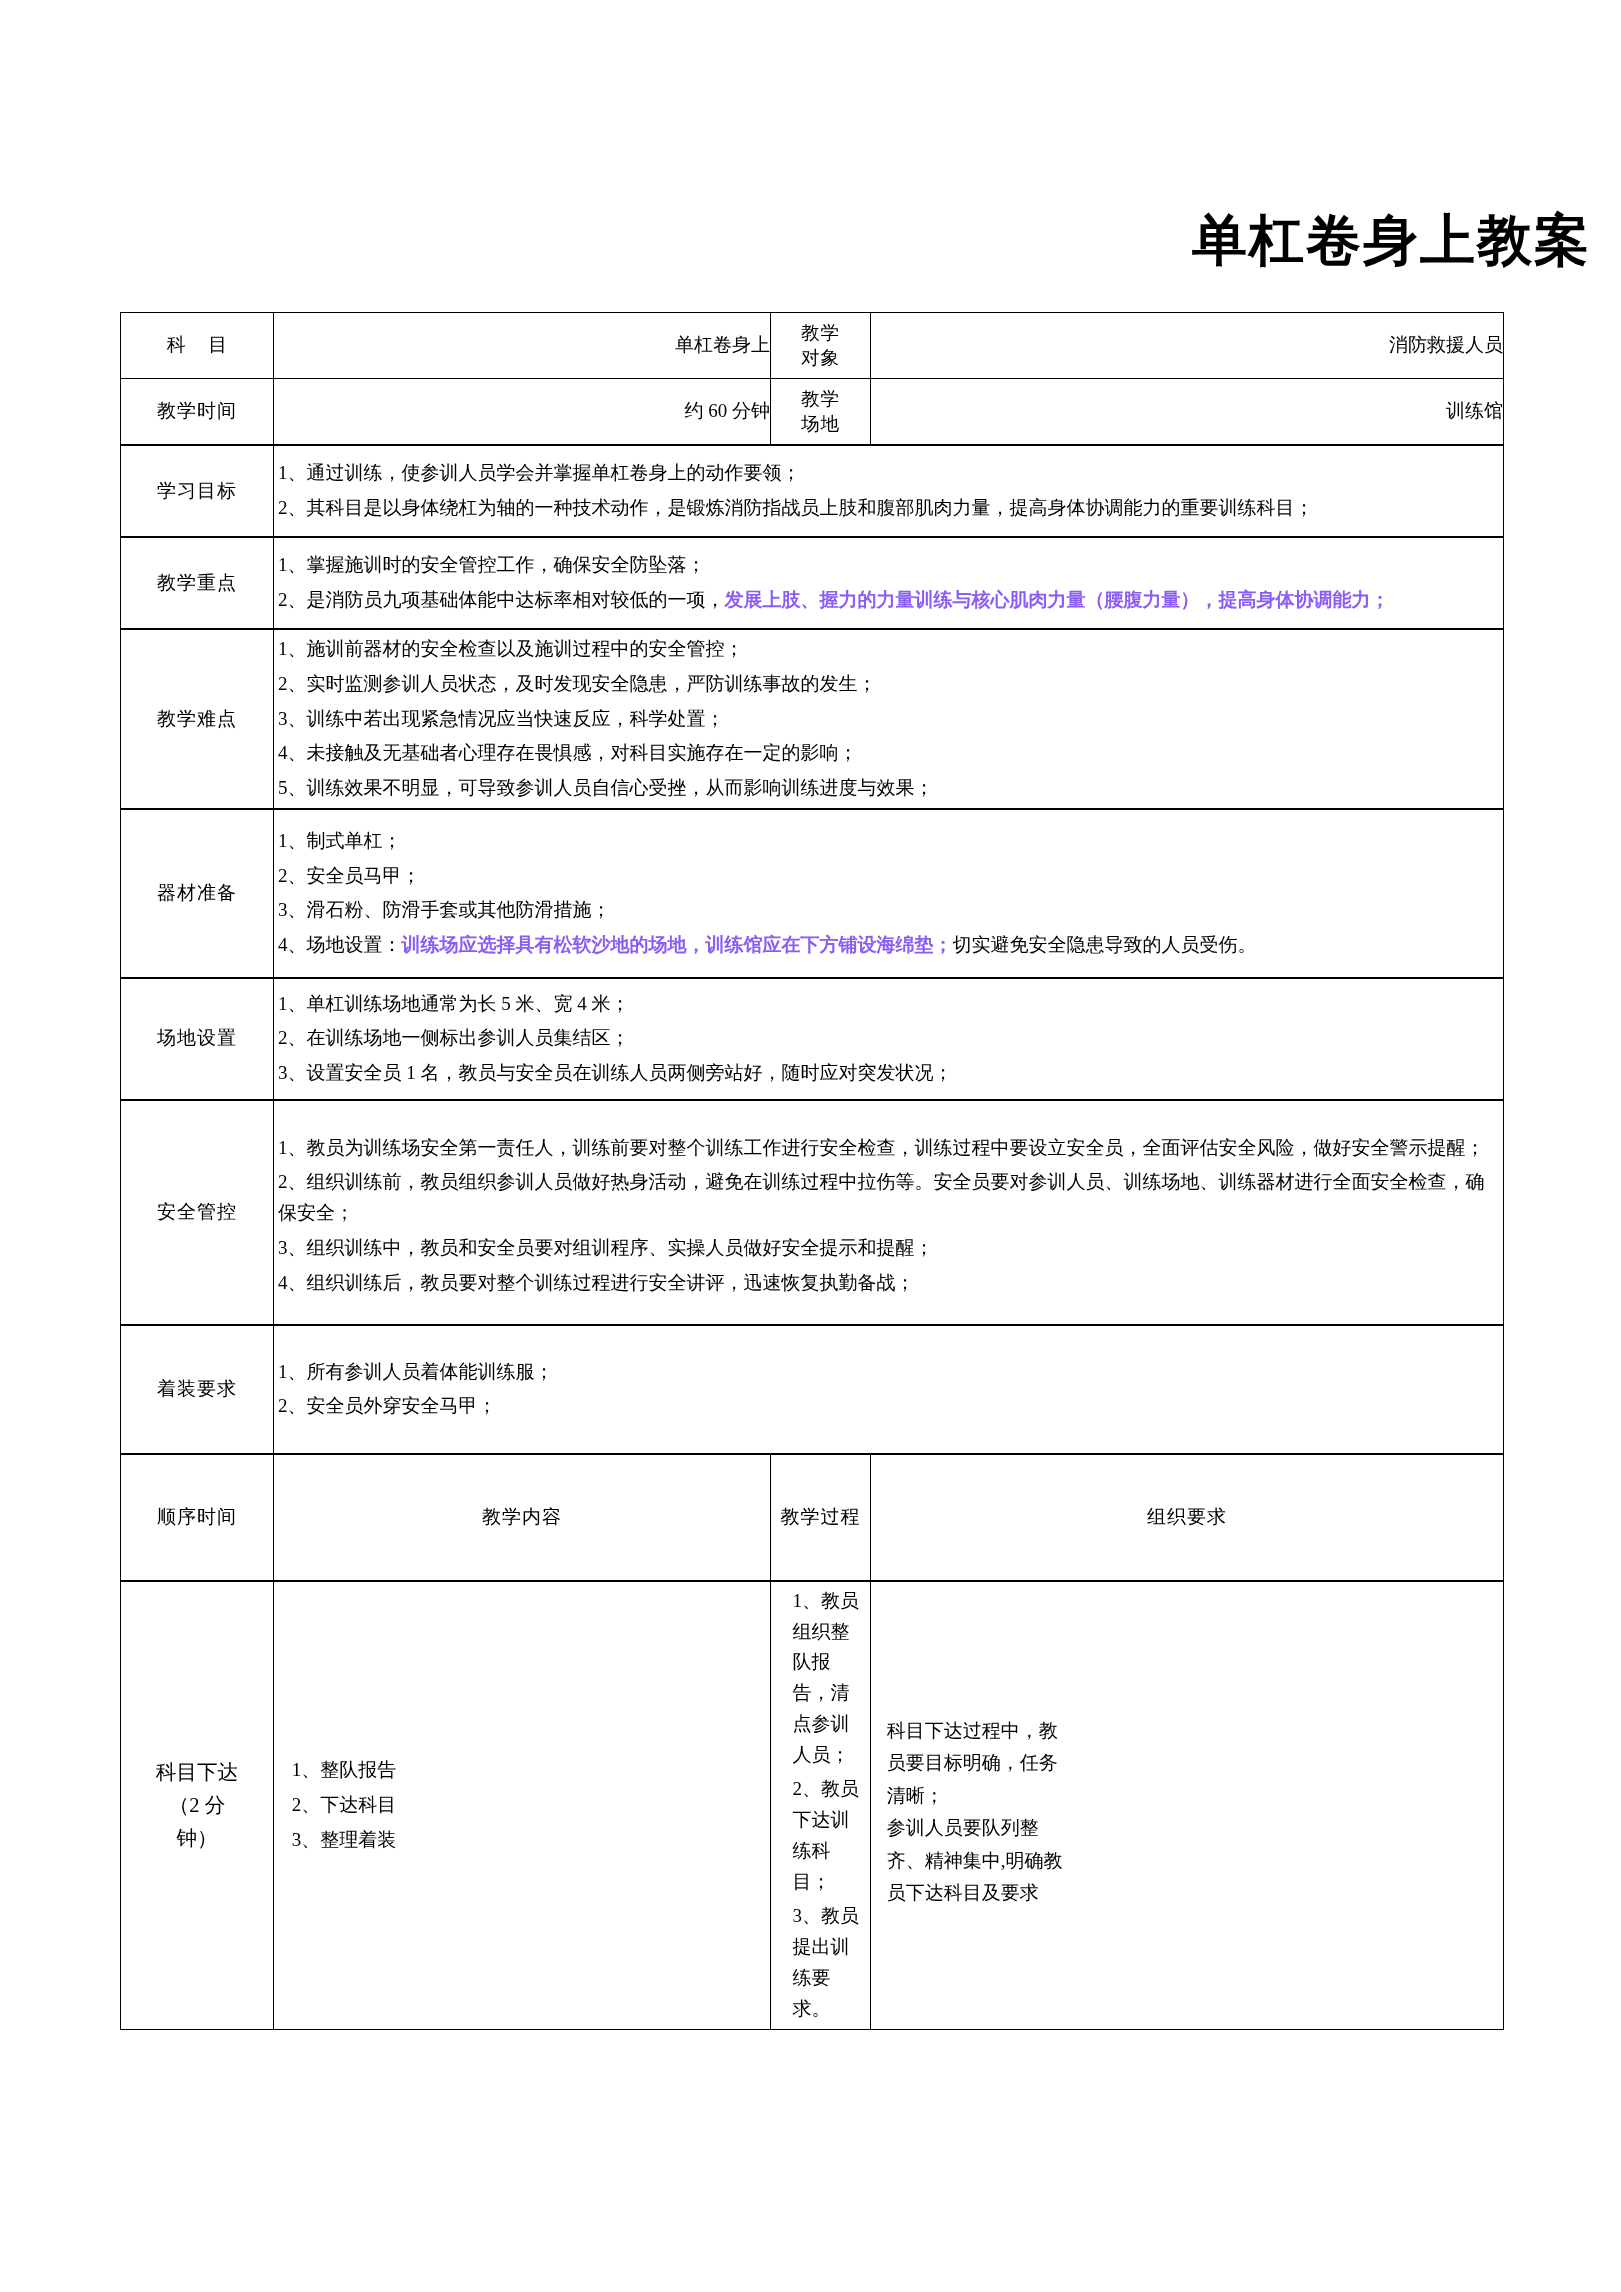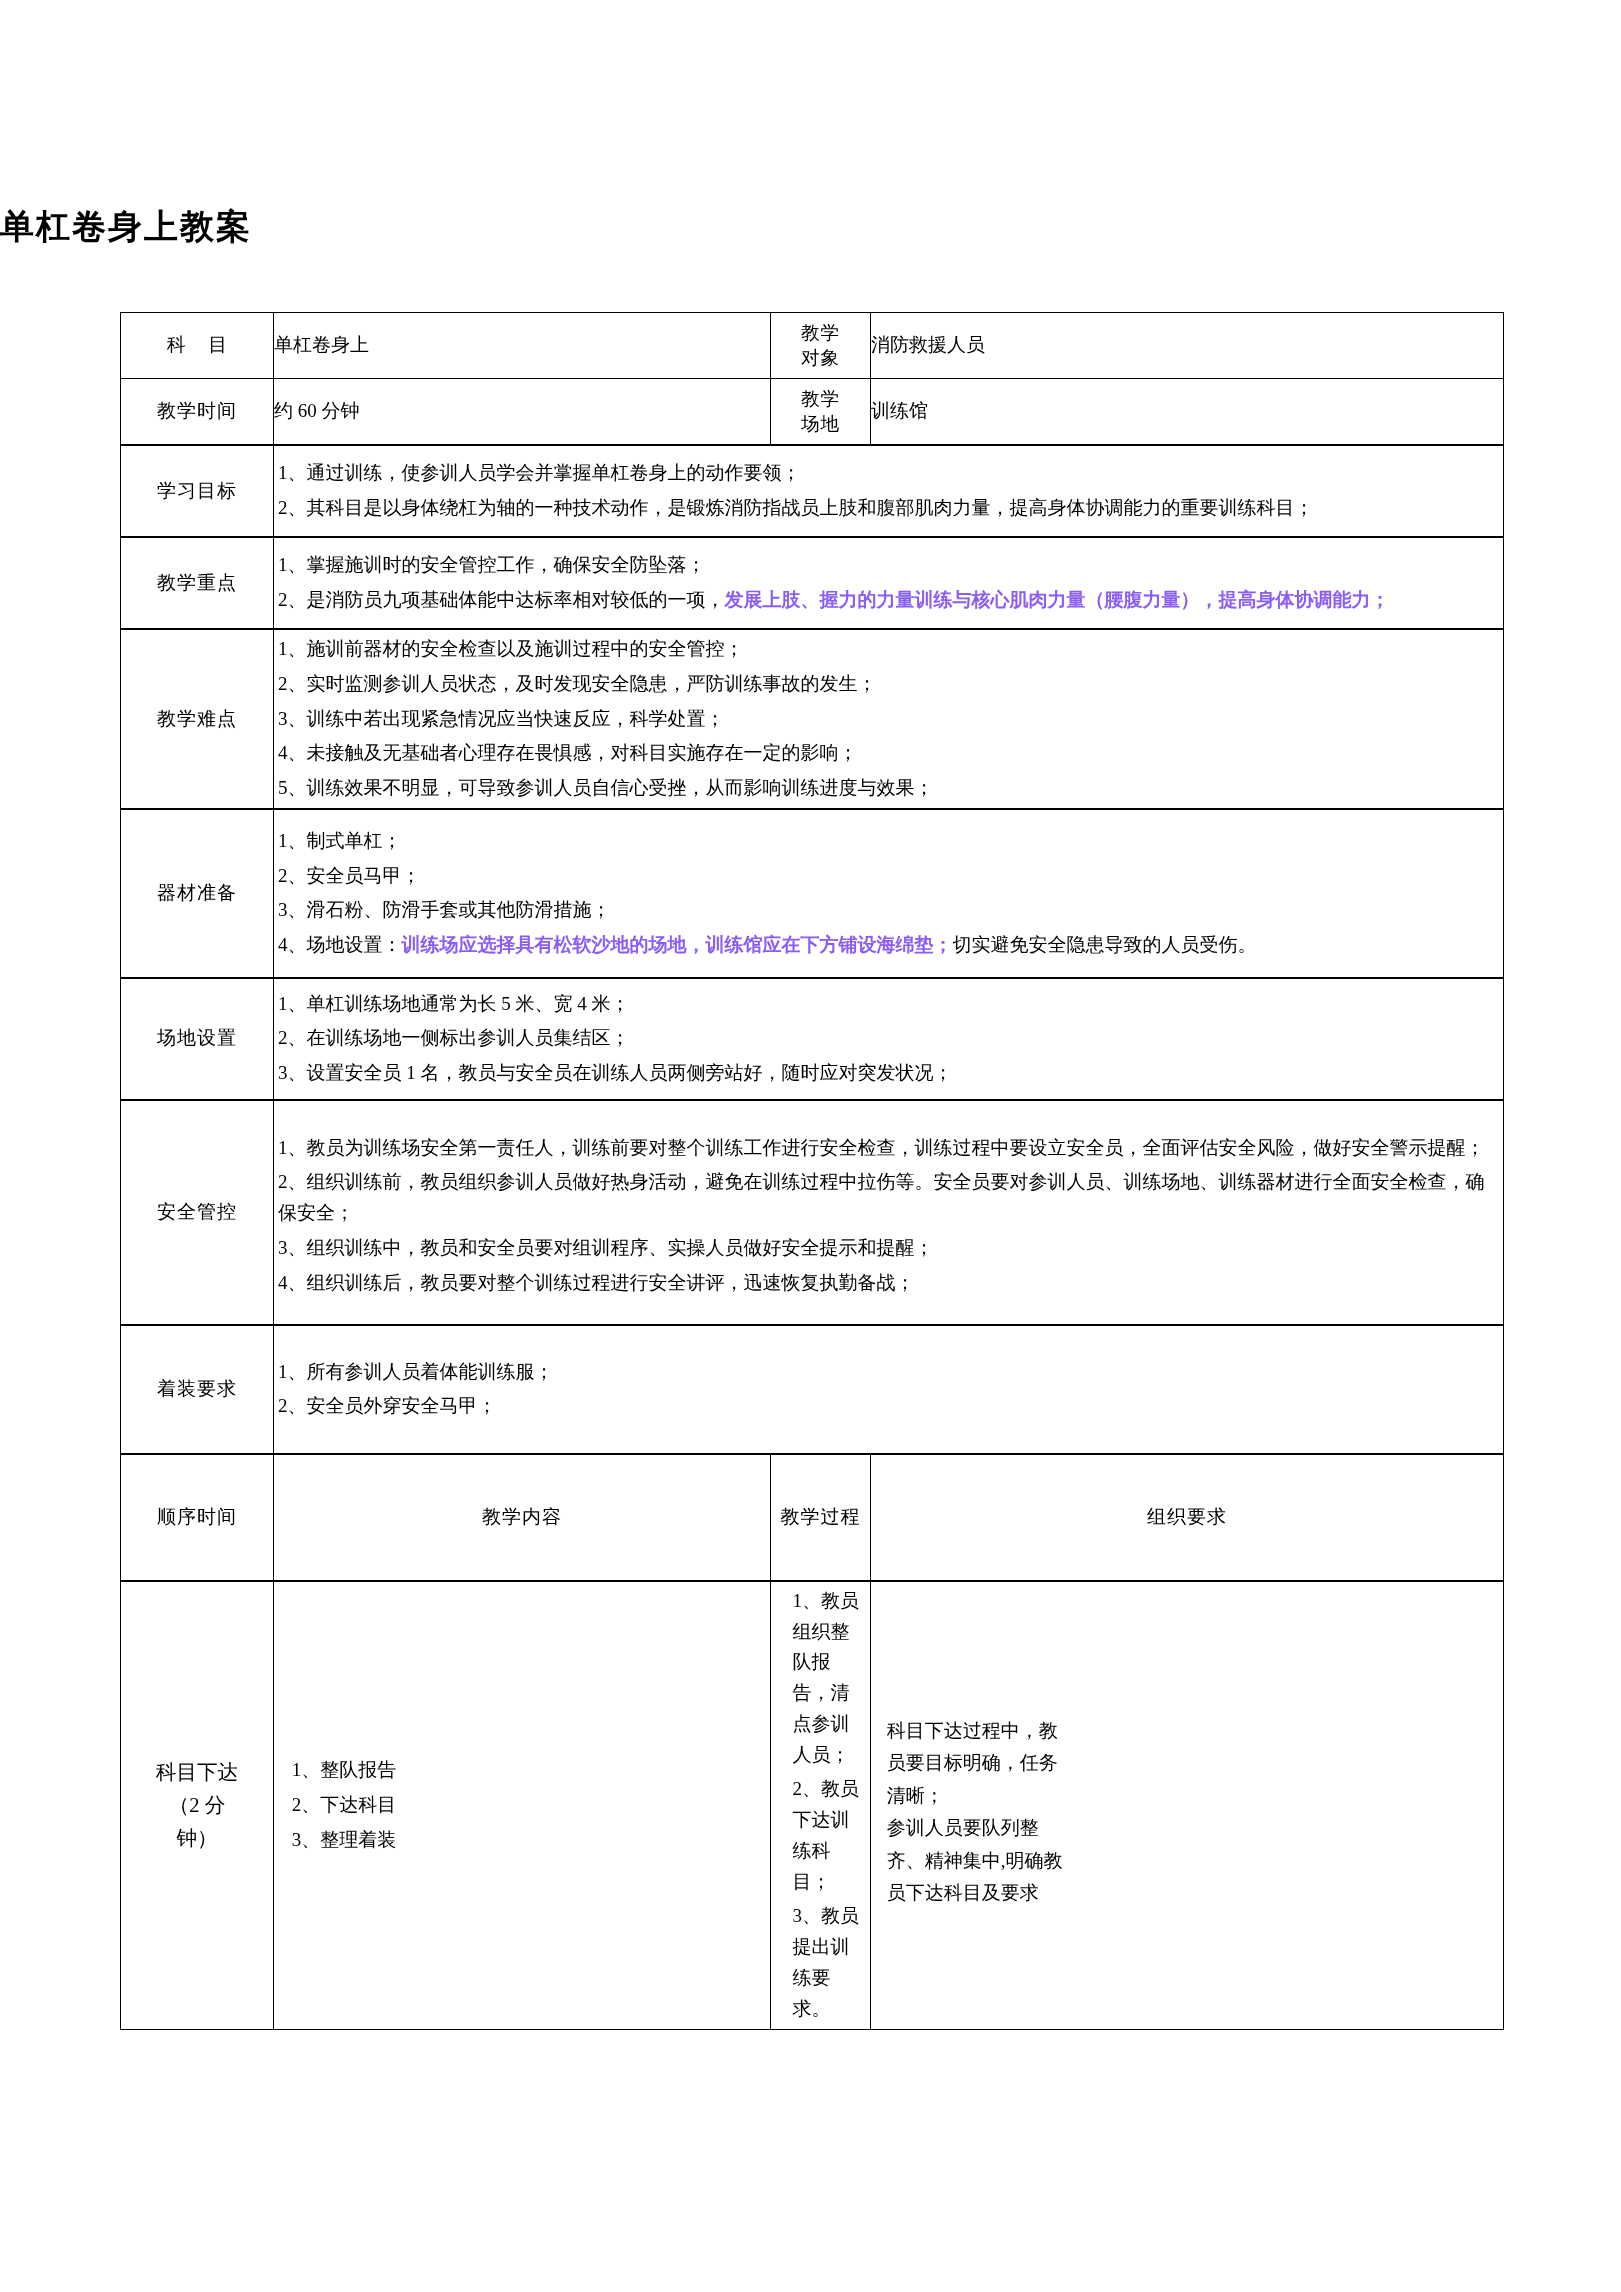--- a/index.html
+++ b/index.html
@@ -20,22 +20,22 @@
     height: 2293px;
     box-sizing: border-box;
     padding: 0;
     background: #fff;
   }
   .doc-title {
     position: absolute;
     left: 0;
     top: 204px;
     width: 1591px;
-    text-align: left;
-    font-size: 34px;
+    text-align: right;
+    font-size: 55px;
     font-weight: bold;
     letter-spacing: 2px;
     font-family: "Liberation Serif", "DejaVu Serif", serif;
   }
   table.lesson {
     position: absolute;
     left: 120px;
     top: 312px;
     width: 1383px;
     border-collapse: collapse;
@@ -53,21 +53,21 @@
 
   .lbl {
     text-align: center;
     font-family: "Liberation Serif", "DejaVu Serif", serif;
     font-size: 19.6px;
     letter-spacing: 1px;
     white-space: nowrap;
   }
   .lbl-sp { letter-spacing: 8.8px; text-indent: 8.8px; }
   .ctr {
-    text-align: left;
+    text-align: right;
     font-size: 19.6px;
   }
   .body-cell {
     padding: 8.8px 9.8px 8.8px 13.7px;
     text-align: left;
     vertical-align: middle;
   }
   .body-cell p {
     margin: 4px;
     padding: 0;

